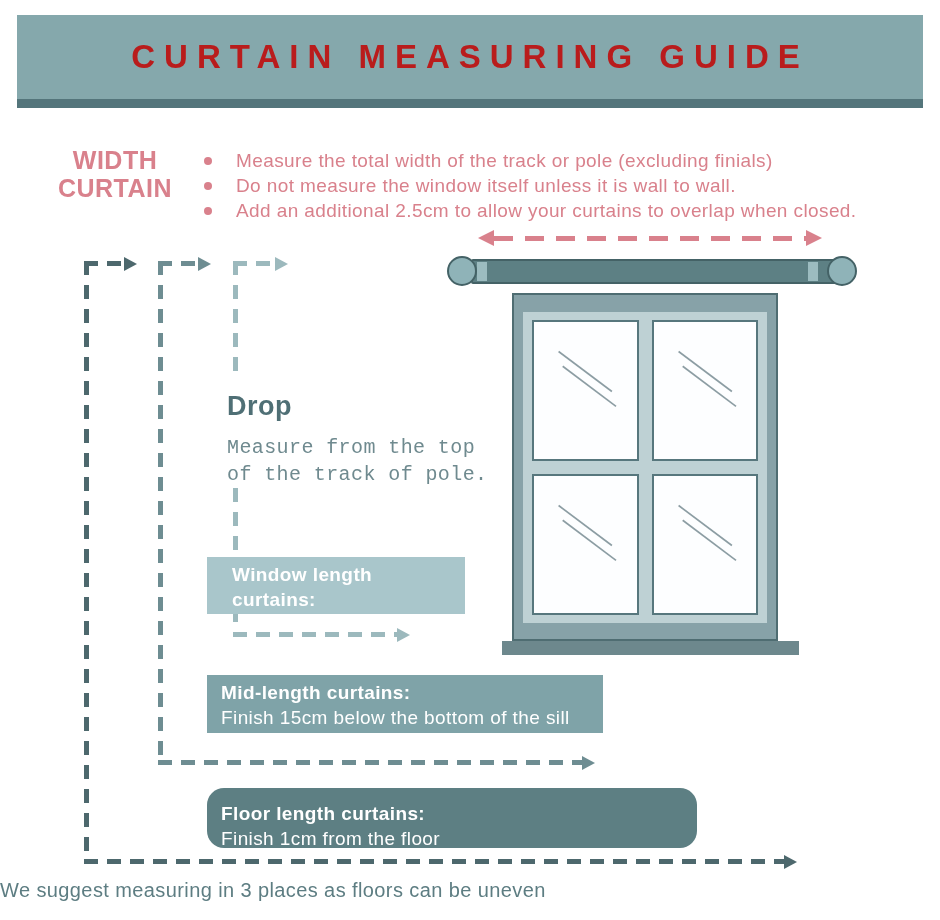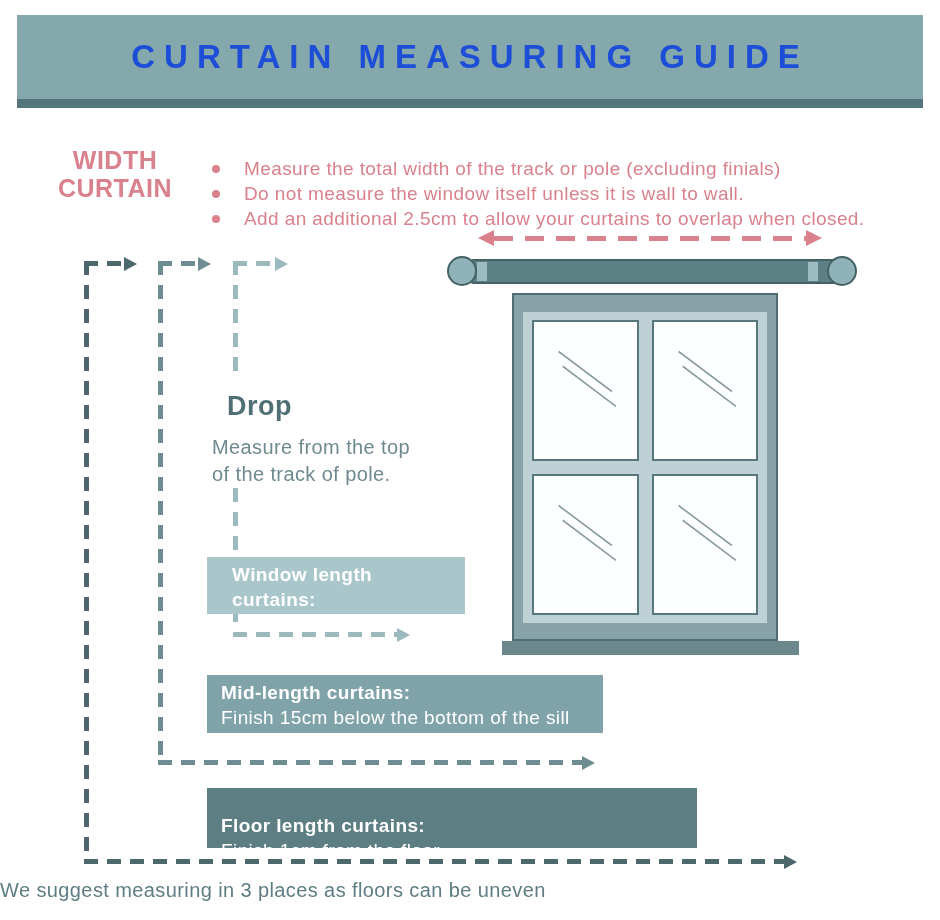--- a/index.html
+++ b/index.html
@@ -15,26 +15,26 @@
   .canvas{
     position:relative; width:940px; height:920px; background:#ffffff;
     font-family:"Liberation Sans","DejaVu Sans",sans-serif; overflow:hidden;
   }
   .abs{position:absolute;}
   
   .banner{left:17px;top:15px;width:906px;height:84px;background:var(--banner);}
   .banner-edge{left:17px;top:99px;width:906px;height:9px;background:var(--banner_edge);}
   .banner-title{
     left:17px;top:15px;width:906px;height:84px;line-height:84px;text-align:center;
-    color:#1d4ed8;font-size:33px;font-weight:700;letter-spacing:9px;white-space:nowrap;
+    color:#b91c1c;font-size:33px;font-weight:700;letter-spacing:9px;white-space:nowrap;
   }
   
   .cw-label{left:52px;top:146px;width:126px;text-align:center;color:var(--pink);
     font-size:25px;font-weight:700;line-height:28px;letter-spacing:.5px;}
-  .bullets{left:188px;top:140px;width:720px;list-style:none;margin:16px;padding:0;}
+  .bullets{left:188px;top:140px;width:720px;list-style:none;margin:8px;padding:0;}
   .bullets li{display:flex;align-items:flex-start;color:var(--pink);font-size:19px;
     line-height:25px;letter-spacing:.4px;}
   .dot{flex:0 0 auto;width:8px;height:8px;border-radius:50%;background:var(--pink);
     margin:9px 24px 0 8px;}
   
   .h-dash{height:5px;background:repeating-linear-gradient(to right,var(--c) 0 14px,transparent 14px 23px);}
   .v-dash{width:5px;background:repeating-linear-gradient(to bottom,var(--c) 0 14px,transparent 14px 24px);}
   .head-r{width:0;height:0;border-top:7px solid transparent;border-bottom:7px solid transparent;
     border-left:13px solid var(--c);}
   .head-l{width:0;height:0;border-top:8px solid transparent;border-bottom:8px solid transparent;
@@ -55,29 +55,29 @@
     border:2px solid var(--frame_edge);box-sizing:border-box;}
   .win-inner{left:9px;top:17px;width:244px;height:311px;background:var(--frame_inner);
     display:grid;grid-template-columns:1fr 1fr;grid-template-rows:1fr 1fr;
     gap:13px;padding:8px 9px;box-sizing:border-box;}
   .pane{background:#fdfeff;border:2px solid var(--pane_border);position:relative;overflow:hidden;}
   .pane svg{position:absolute;inset:0;width:100%;height:100%;}
   .sill{left:502px;top:641px;width:297px;height:14px;background:var(--sill);}
   
   .drop-title{left:227px;top:391px;font-size:27px;font-weight:700;color:var(--text_dark);
     letter-spacing:.5px;}
-  .drop-desc{left:212px;top:434px;font-size:20px;color:var(--text_body);line-height:27px;
-    letter-spacing:.4px;}
+  .drop-desc{left:227px;top:434px;font-size:20px;color:var(--text_body);line-height:27px;
+    letter-spacing:.4px;font-family:Liberation Mono, monospace;}
   
   .len-box{box-sizing:border-box;padding:5px 14px 0 14px;color:#fff;}
   .len-box .t{font-size:19px;font-weight:700;line-height:25px;letter-spacing:.4px;}
   .len-box .d{font-size:19px;line-height:25px;letter-spacing:.4px;}
   .box-window{left:207px;top:557px;width:258px;height:57px;background:var(--box_window);padding-left:25px;}
   .box-mid{left:207px;top:675px;width:396px;height:58px;background:var(--box_mid);}
-  .box-floor{left:207px;top:788px;width:490px;height:60px;background:var(--box_floor);padding-top:25px;}
+  .box-floor{left:207px;top:788px;width:490px;height:60px;background:var(--box_floor);padding-top:13px;border-radius:17px;}
   
   .note{left:0;top:879px;width:940px;text-align:left;font-size:20px;color:var(--text_note);
     letter-spacing:.4px;}
 </style>
 </head>
 <body>
 
 <div class="canvas">
 
   <div class="abs banner"></div>

